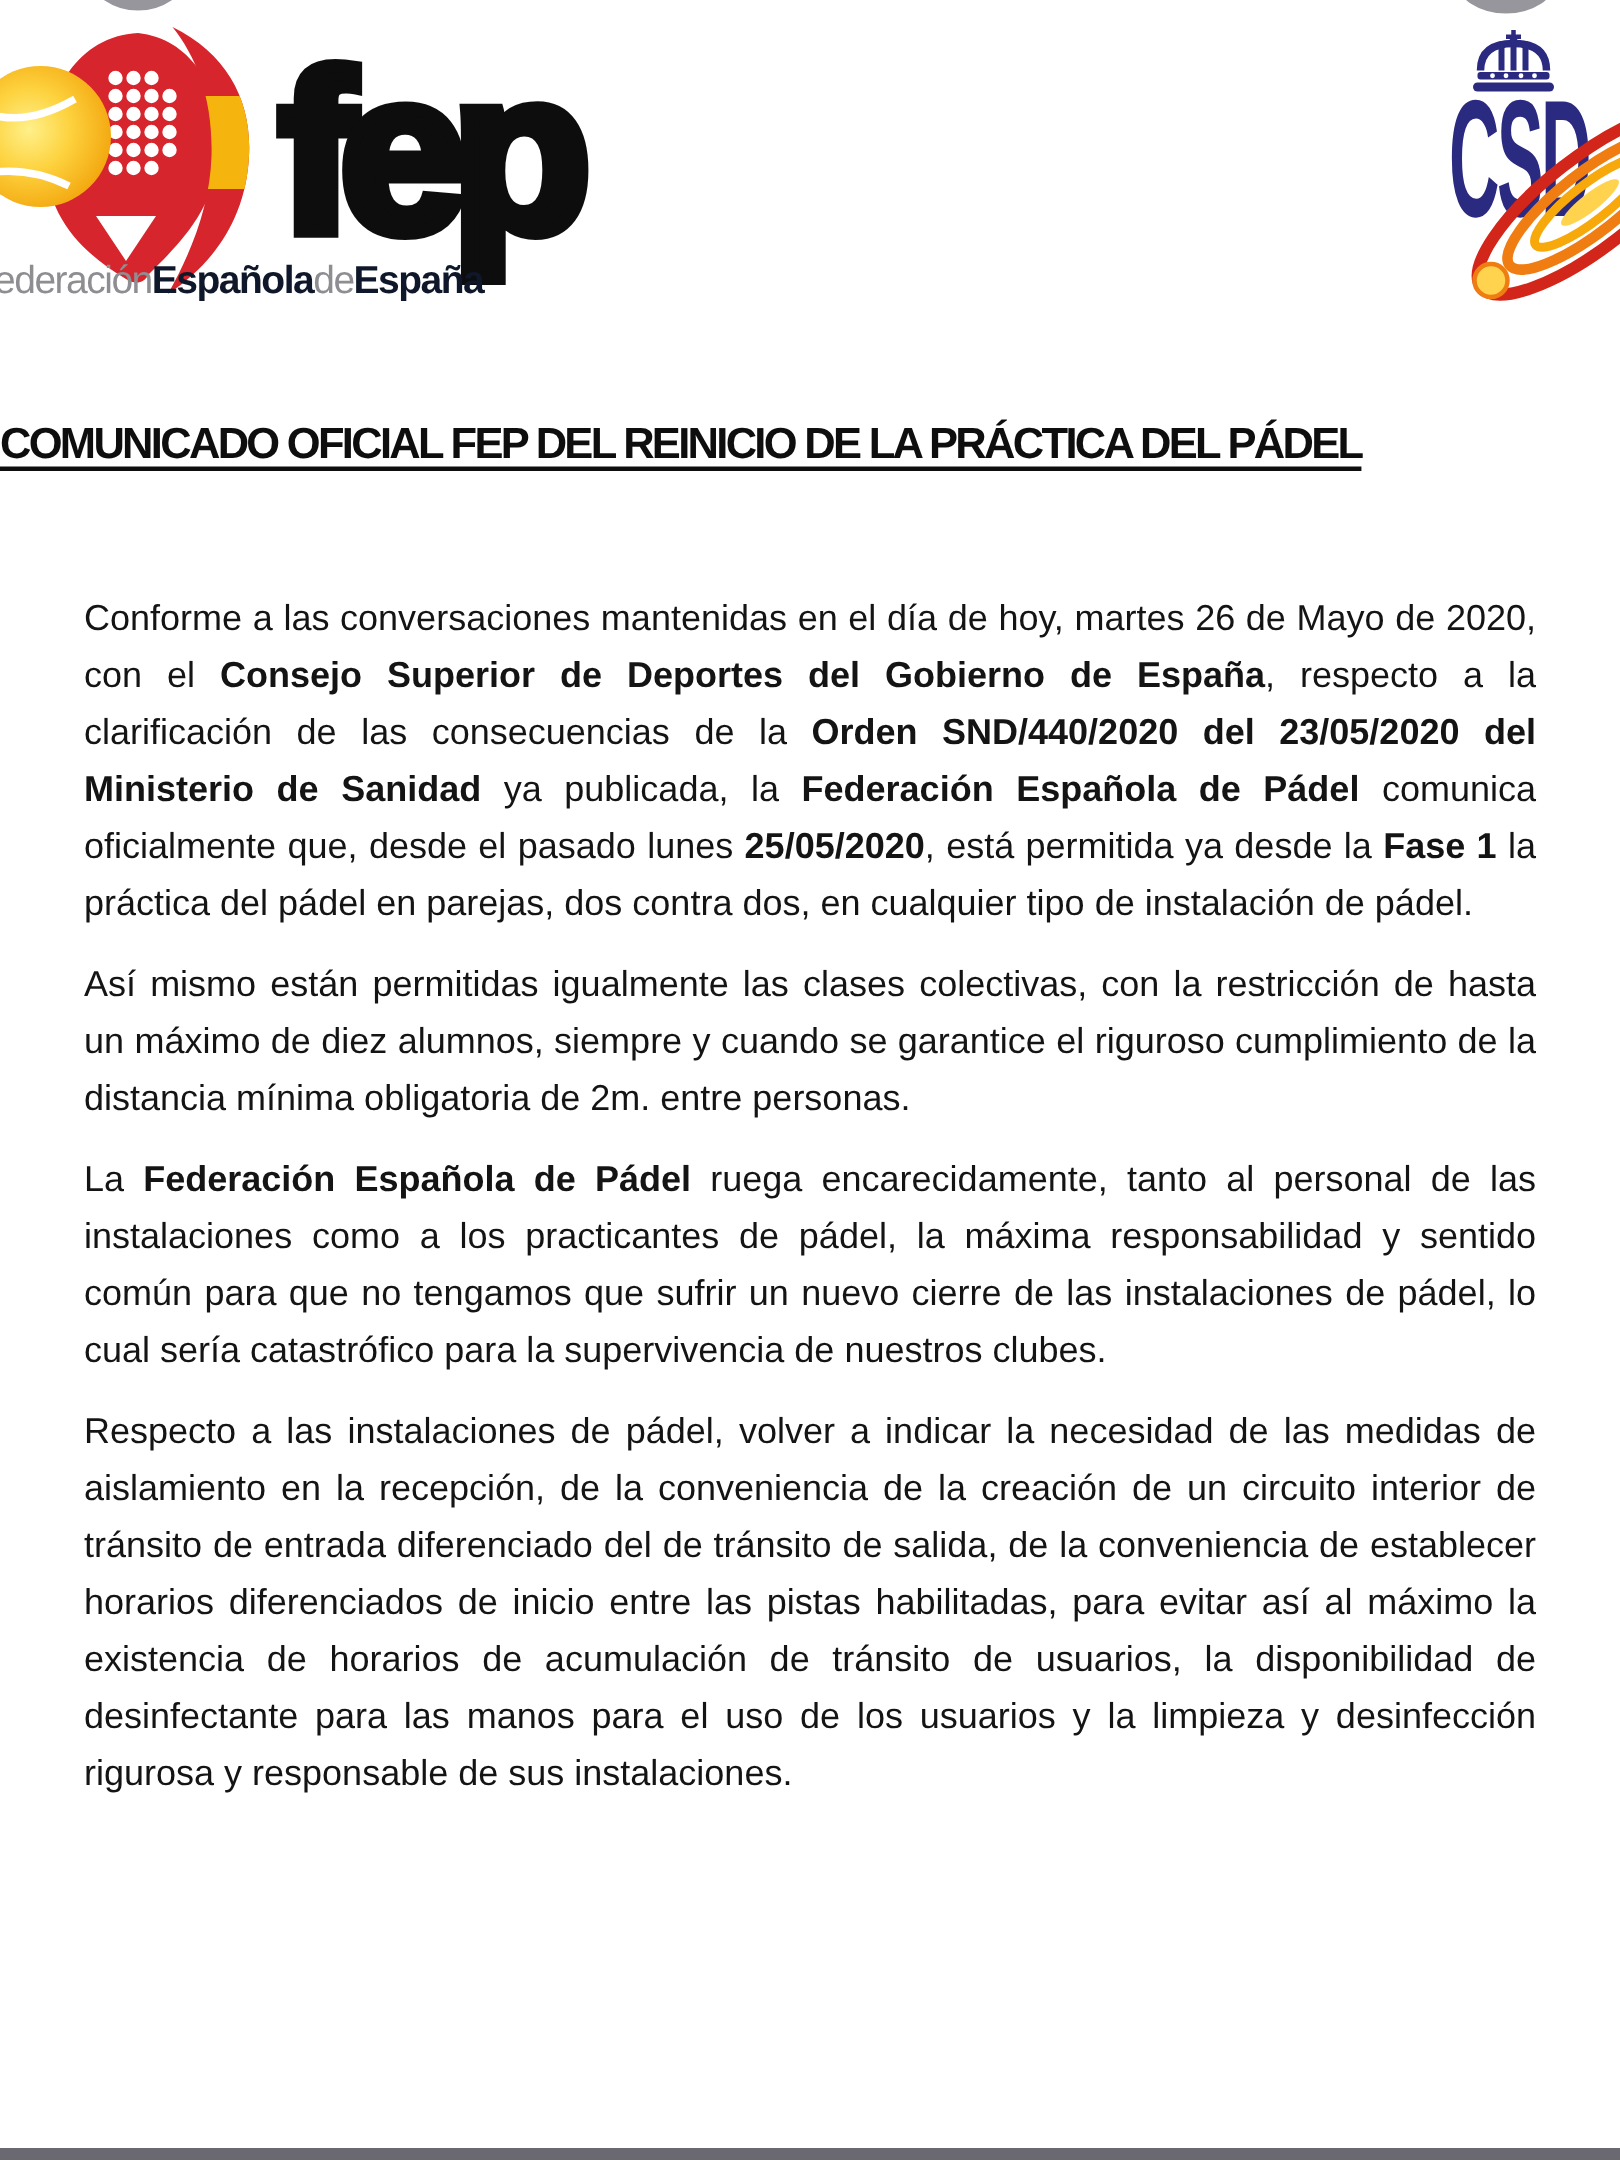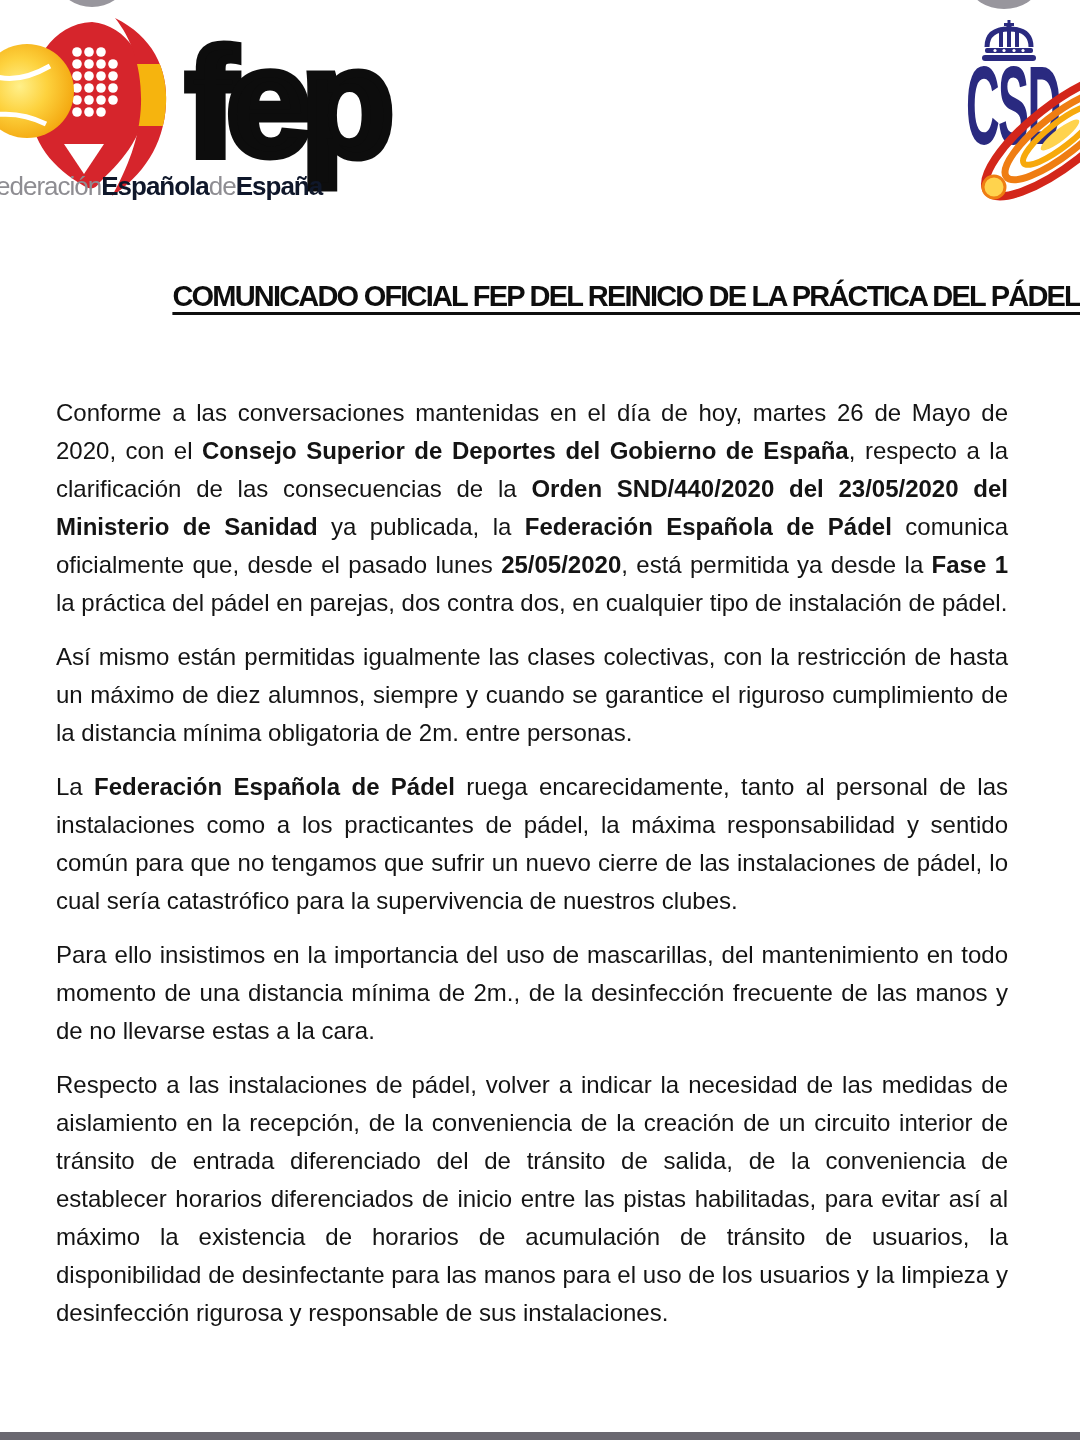--- a/index.html
+++ b/index.html
@@ -24,29 +24,29 @@
   .fep-sub{position:absolute;left:-4px;top:171px;font-size:26px;line-height:30px;letter-spacing:-1px;white-space:nowrap;}
   .fep-sub .lt{color:#8e8d92;font-weight:400;}
   .fep-sub .bd{color:#0f172a;font-weight:700;}
 
   
   .csd-logo{position:absolute;right:0;top:15px;width:170px;height:195px;}
 
   
   .doc-title{
     position:absolute;top:280px;left:0;right:0;margin:0;
-    text-align:right;font-size:29px;font-weight:bold;letter-spacing:-1.8px;
+    text-align:left;font-size:29px;font-weight:bold;letter-spacing:-1.8px;
     color:#0e0e0e;
   }
   .doc-title span{text-decoration:underline;text-decoration-thickness:3px;text-underline-offset:6px;}
 
   
   .doc-body{position:absolute;top:394px;left:56px;right:56px;}
   .para{
-    margin:0 16px 16px 0;font-size:24px;line-height:38px;
+    margin:0 0 16px 0;font-size:24px;line-height:38px;
     text-align:justify;color:#141414;
   }
   .para .b{font-weight:700;}
 
   
   .footer-bar{position:absolute;left:0;right:0;bottom:0;height:8px;background:var(--footer-bar,#6a6870);}
 </style>
 </head>
 <body>
 
@@ -152,18 +152,17 @@
       </svg>
     </div>
   </header>
 
   <h1 class="doc-title"><span>COMUNICADO OFICIAL FEP DEL REINICIO DE LA PRÁCTICA DEL PÁDEL</span></h1>
 
   <main class="doc-body">
       <p class="para"><span>Conforme a las conversaciones mantenidas en el día de hoy, martes 26 de Mayo de 2020, con el </span><span class="b">Consejo Superior de Deportes del Gobierno de España</span><span>, respecto a la clarificación de las consecuencias de la </span><span class="b">Orden SND/440/2020 del 23/05/2020 del Ministerio de Sanidad</span><span> ya publicada, la </span><span class="b">Federación Española de Pádel</span><span> comunica oficialmente que, desde el pasado lunes </span><span class="b">25/05/2020</span><span>, está permitida ya desde la </span><span class="b">Fase 1</span><span> la práctica del pádel en parejas, dos contra dos, en cualquier tipo de instalación de pádel.</span></p>
       <p class="para"><span>Así mismo están permitidas igualmente las clases colectivas, con la restricción de hasta un máximo de diez alumnos, siempre y cuando se garantice el riguroso cumplimiento de la distancia mínima obligatoria de 2m. entre personas.</span></p>
       <p class="para"><span>La </span><span class="b">Federación Española de Pádel</span><span> ruega encarecidamente, tanto al personal de las instalaciones como a los practicantes de pádel, la máxima responsabilidad y sentido común para que no tengamos que sufrir un nuevo cierre de las instalaciones de pádel, lo cual sería catastrófico para la supervivencia de nuestros clubes.</span></p>
-      <p class="para"><span>Para ello insistimos en la importancia del uso de mascarillas, del mantenimiento en todo momento de una distancia mínima de 2m., de la desinfección frecuente de las manos y de no llevarse estas a la cara.</span></p>
       <p class="para"><span>Respecto a las instalaciones de pádel, volver a indicar la necesidad de las medidas de aislamiento en la recepción, de la conveniencia de la creación de un circuito interior de tránsito de entrada diferenciado del de tránsito de salida, de la conveniencia de establecer horarios diferenciados de inicio entre las pistas habilitadas, para evitar así al máximo la existencia de horarios de acumulación de tránsito de usuarios, la disponibilidad de desinfectante para las manos para el uso de los usuarios y la limpieza y desinfección rigurosa y responsable de sus instalaciones.</span></p>
     </main>
 
   <div class="footer-bar"></div>
 </div>
 
 </body></html>

